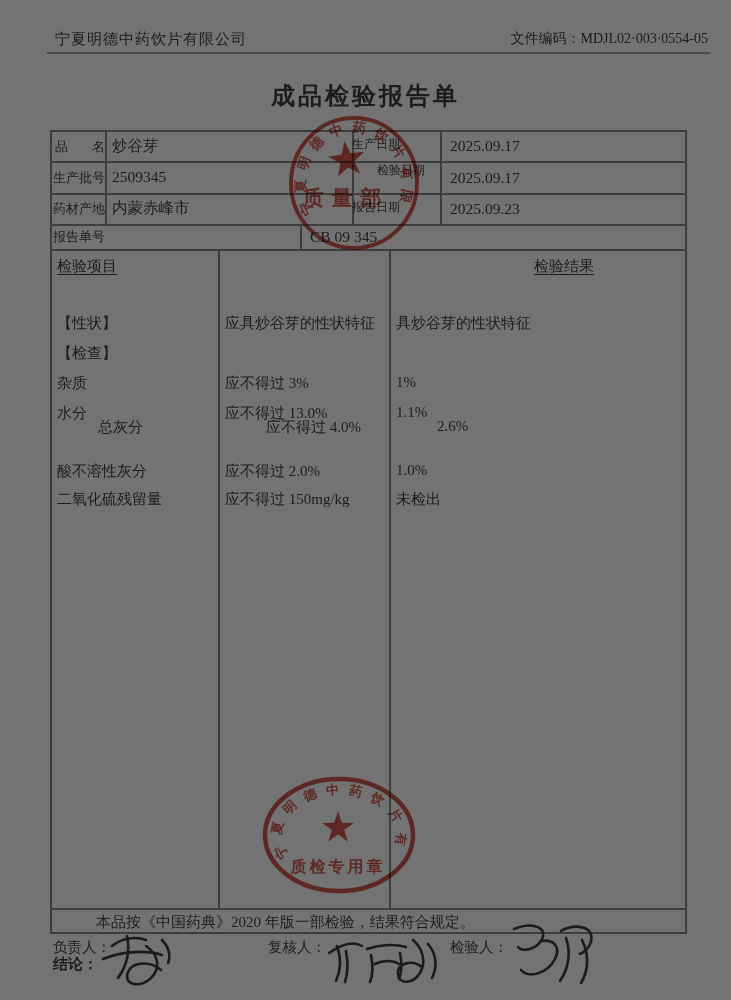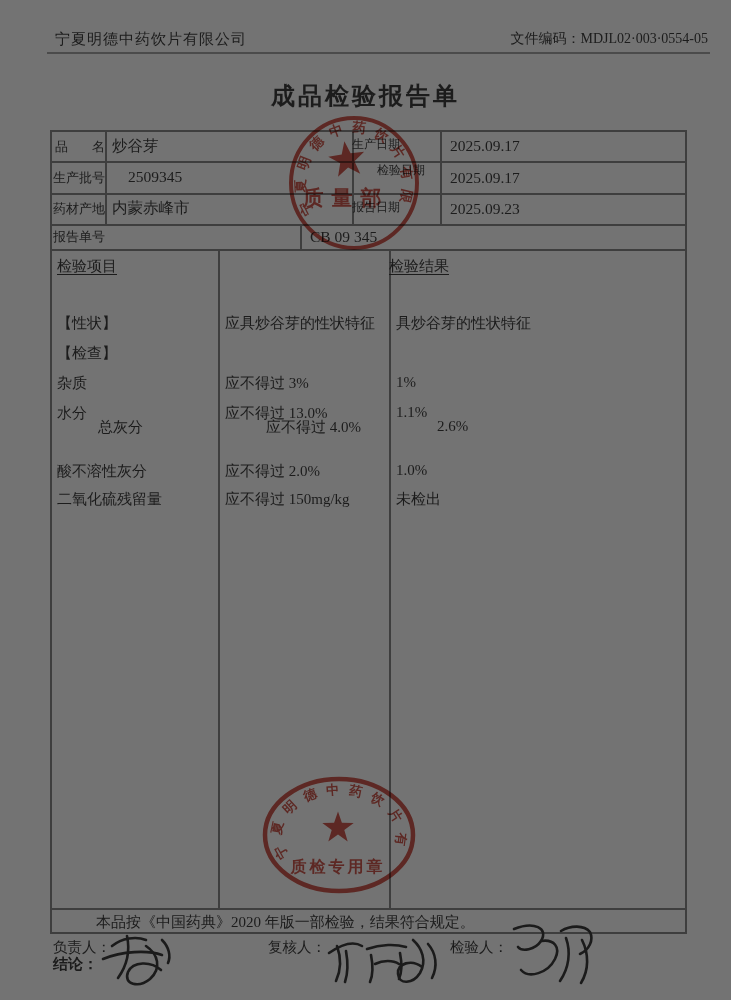--- a/index.html
+++ b/index.html
@@ -49,34 +49,34 @@
   <div class="vline" style="left:300px;top:224px;height:27px;"></div>
   <div class="vline" style="left:218px;top:249px;height:659px;"></div>
   <div class="vline" style="left:389px;top:249px;height:659px;"></div>
 
   <span class="t cell-label" style="left:55px;top:139px;">品　名</span>
   <span class="t cell-val" style="left:112px;top:137px;">炒谷芽</span>
   <span class="t date-label" style="left:352px;top:137px;">生产日期</span>
   <span class="t cell-val" style="left:450px;top:137px;">2025.09.17</span>
 
   <span class="t cell-label" style="left:53px;top:170px;">生产批号</span>
-  <span class="t cell-val" style="left:128px;top:168px;">2509345</span>
+  <span class="t cell-val" style="left:112px;top:168px;">2509345</span>
   <span class="t date-label" style="left:352px;top:163px;margin-left:25px;">检验日期</span>
   <span class="t cell-val" style="left:450px;top:169px;">2025.09.17</span>
 
   <span class="t cell-label" style="left:53px;top:201px;">药材产地</span>
   <span class="t cell-val" style="left:112px;top:199px;">内蒙赤峰市</span>
   <span class="t date-label" style="left:352px;top:200px;">报告日期</span>
   <span class="t cell-val" style="left:450px;top:200px;">2025.09.23</span>
 
   <span class="t cell-label" style="left:53px;top:229px;">报告单号</span>
   <span class="t cell-val" style="left:310px;top:228px;">CB 09 345</span>
 
   <span class="t col-head" style="left:57px;top:257px;">检验项目</span>
-  <span class="t col-head" style="left:389px;top:257px;width:290px;text-align:left;padding-right:85px;box-sizing:border-box;">检验结果</span>
+  <span class="t col-head" style="left:389px;top:257px;width:290px;text-align:right;padding-right:85px;box-sizing:border-box;">检验结果</span>
 
   <div class="item-row" style="top:314px;">
     <span class="c1">【性状】</span>
     <span class="c2">应具炒谷芽的性状特征</span>
     <span class="c3">具炒谷芽的性状特征</span>
   </div>
   <div class="item-row" style="top:344px;">
     <span class="c1">【检查】</span>
     <span class="c2"></span>
     <span class="c3"></span>

